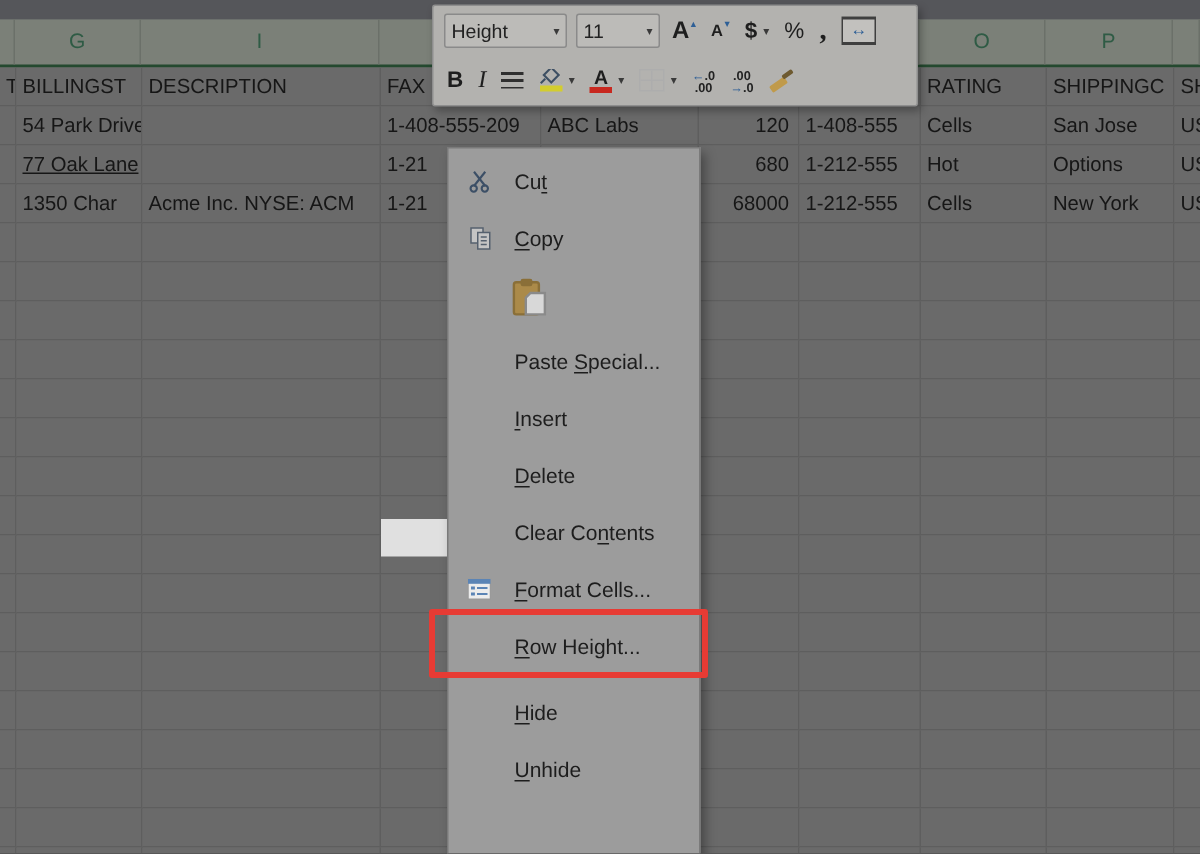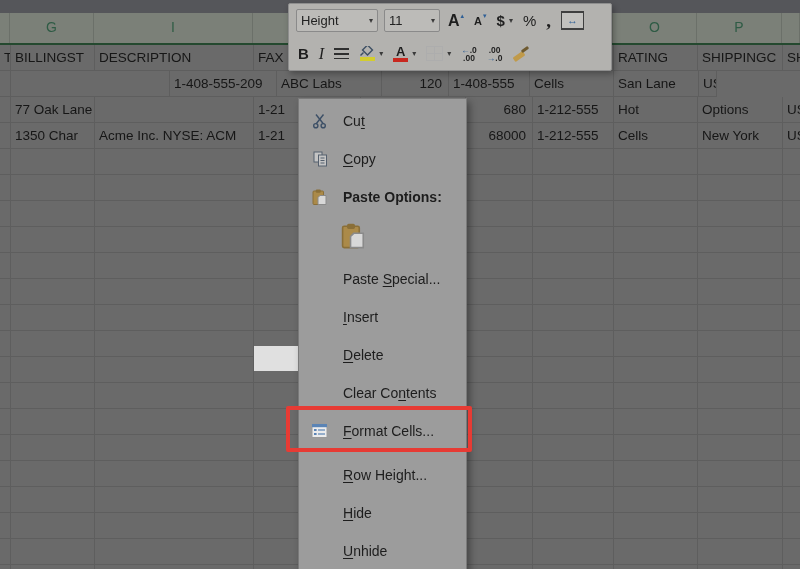--- a/index.html
+++ b/index.html
@@ -101,32 +101,33 @@
         <div class="cell" style="width: 107px;">FAX</div>
         <div class="cell" style="width: 105px;"></div>
         <div class="cell num" style="width: 67px;"></div>
         <div class="cell" style="width: 81px;"></div>
         <div class="cell" style="width: 84px;">RATING</div>
         <div class="cell" style="width: 85px;">SHIPPINGC</div>
         <div class="cell" style="width: 18px;">SH</div>
       </div>
       <div class="sheet-row">
         <div class="cell num" style="width: 10px;"></div>
+        <div class="cell" style="width: 84px;">54 Park Drive</div>
         <div class="cell" style="width: 159px;"></div>
         <div class="cell" style="width: 107px;">1-408-555-209</div>
         <div class="cell" style="width: 105px;">ABC Labs</div>
         <div class="cell num" style="width: 67px;">120</div>
         <div class="cell" style="width: 81px;">1-408-555</div>
         <div class="cell" style="width: 84px;">Cells</div>
-        <div class="cell" style="width: 85px;">San Lane</div>
+        <div class="cell" style="width: 85px;">San Jose</div>
         <div class="cell" style="width: 18px;">US</div>
       </div>
       <div class="sheet-row">
         <div class="cell num" style="width: 10px;"></div>
-        <div class="cell" style="width: 84px;">77 Oak Lane</div>
+        <div class="cell" style="width: 84px; text-decoration: underline;">77 Oak Lane</div>
         <div class="cell" style="width: 159px;"></div>
         <div class="cell" style="width: 107px;">1-21</div>
         <div class="cell" style="width: 105px;"></div>
         <div class="cell num" style="width: 67px;">680</div>
         <div class="cell" style="width: 81px;">1-212-555</div>
         <div class="cell" style="width: 84px;">Hot</div>
         <div class="cell" style="width: 85px;">Options</div>
         <div class="cell" style="width: 18px;">US</div>
       </div>
       <div class="sheet-row">
@@ -450,30 +451,20 @@
         <span class="mi-icon">
           <svg width="15" height="16" viewBox="0 0 15 16">
             <rect x="1" y="1" width="8" height="10" fill="#c4c4c4" stroke="#55606e"></rect>
             <rect x="5.5" y="4" width="8" height="11" fill="#c4c4c4" stroke="#55606e"></rect>
             <line x1="7.5" y1="7" x2="11.5" y2="7" stroke="#55606e"></line>
             <line x1="7.5" y1="9.5" x2="11.5" y2="9.5" stroke="#55606e"></line>
             <line x1="7.5" y1="12" x2="11.5" y2="12" stroke="#55606e"></line>
           </svg>
         </span>
         <span><u>C</u>opy</span>
-      </div>
-      <div class="menu-item bold">
-        <span class="mi-icon">
-          <svg width="17" height="17" viewBox="0 0 17 17">
-            <rect x="1" y="2" width="10.5" height="13.5" rx="1" fill="#ab8a49" stroke="#8a6f38"></rect>
-            <rect x="3.8" y="0.5" width="5" height="3.2" rx="1" fill="#8a6f38"></rect>
-            <path d="M8 6.5 h6 v9 h-8 v-7 z" fill="#d8d8d8" stroke="#8a8a8a"></path>
-          </svg>
-        </span>
-        <span>Paste Options:</span>
       </div>
       <div class="paste-swatch">
         <button class="paste-btn"><span><svg width="27" height="27" viewBox="0 0 17 17">
               <rect x="1" y="2" width="10.5" height="13.5" rx="1" fill="#ab8a49" stroke="#8a6f38"></rect>
               <rect x="3.8" y="0.5" width="5" height="3.2" rx="1" fill="#8a6f38"></rect>
               <path d="M8 6.5 h6 v9 h-8 v-7 z" fill="#d8d8d8" stroke="#8a8a8a"></path>
             </svg></span></button>
       </div>
       <div class="menu-item">
         <span>Paste <u>S</u>pecial...</span>

